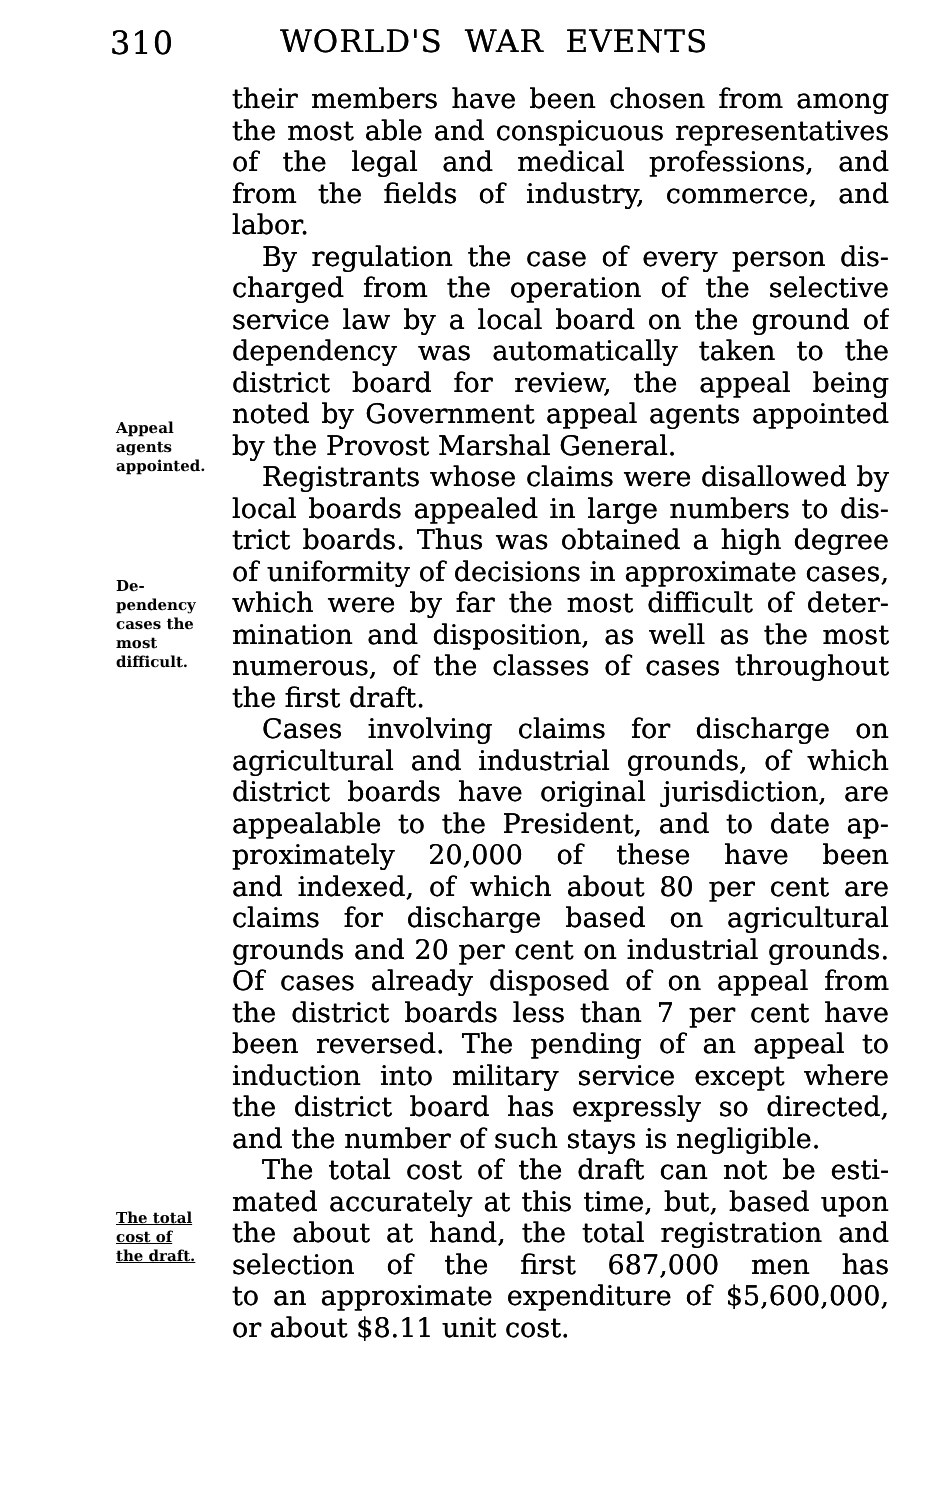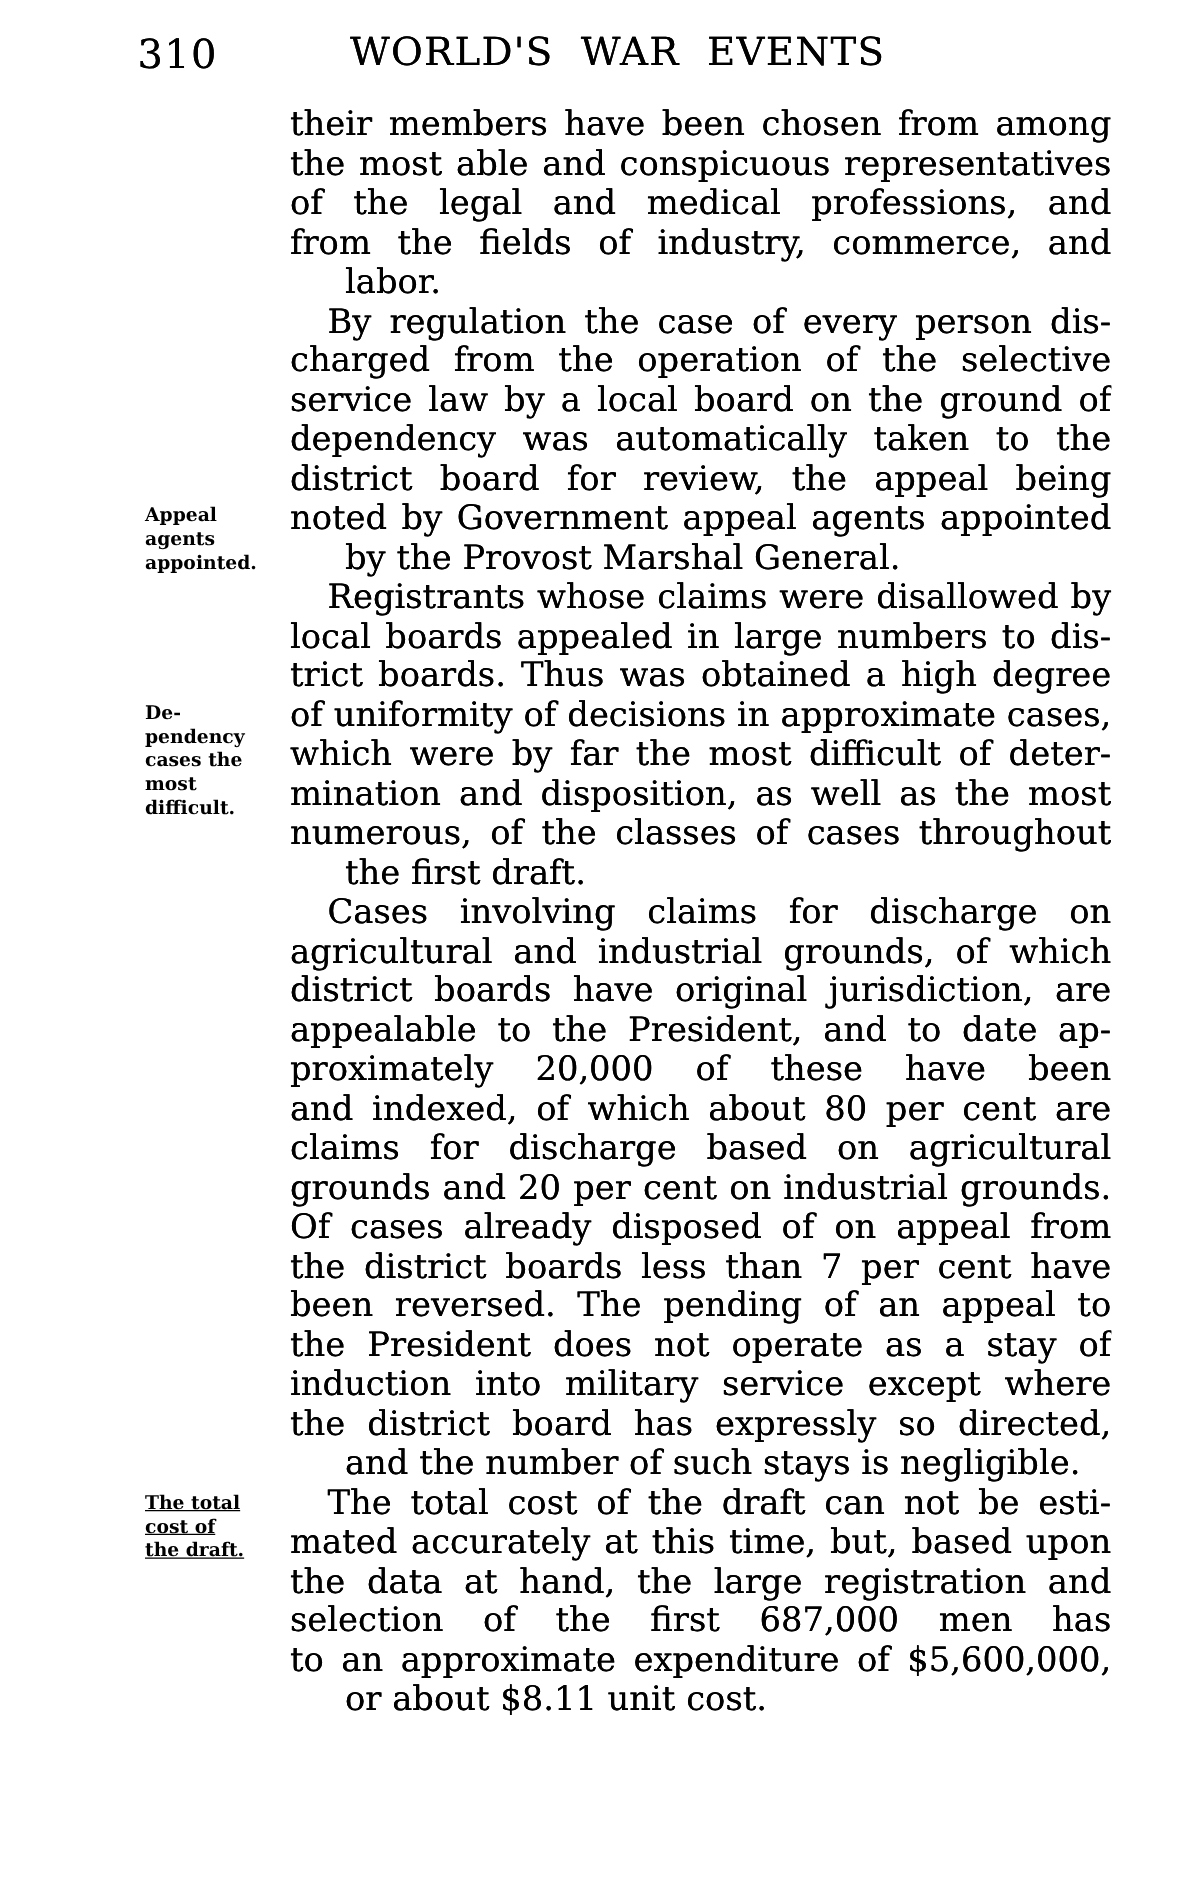--- a/index.html
+++ b/index.html
@@ -34,20 +34,21 @@
   }
   
   .margin-note {
     position: absolute;
     left: 116px;
     width: 112px;
     font-size: 15px;
     font-weight: bold;
     line-height: 19px;
     color: #000;
+    margin-top: 16px;
   }
   .margin-note .note-line { white-space: nowrap; }
   .note-0 { top: 403px; }
   .note-1 { top: 561px; }
   .note-2 { top: 1193px; text-decoration: underline; }
   
   .body-col {
     position: absolute;
     left: 232px;
     top: 84px;
@@ -57,21 +58,21 @@
     text-shadow: 0 0 0.5px #000;
   }
   .line {
     height: 31.5px;
     overflow: hidden;
   }
   .line.just {
     text-align: justify;
     text-align-last: justify;
   }
-  .line.last { text-align: left; margin-left: 44px; }
+  .line.last { text-align: left; }
   .line.indent { text-indent: 30px; }
 </style>
 </head>
 <body>
 
 <div class="page">
   <div>
     <span class="folio">310</span>
     <span class="head-title">WORLD'S WAR EVENTS</span>
   </div>
@@ -119,24 +120,23 @@
       <div class="line just">agricultural and industrial grounds, of which</div>
       <div class="line just">district boards have original jurisdiction, are</div>
       <div class="line just">appealable to the President, and to date ap-</div>
       <div class="line just">proximately 20,000 of these have been received</div>
       <div class="line just">and indexed, of which about 80 per cent are</div>
       <div class="line just">claims for discharge based on agricultural</div>
       <div class="line just">grounds and 20 per cent on industrial grounds.</div>
       <div class="line just">Of cases already disposed of on appeal from</div>
       <div class="line just">the district boards less than 7 per cent have</div>
       <div class="line just">been reversed.  The pending of an appeal to</div>
-      <div class="line just">the President does not operate as a stay of</div>
       <div class="line just">induction into military service except where</div>
       <div class="line just">the district board has expressly so directed,</div>
       <div class="line last">and the number of such stays is negligible.</div>
       <div class="line just indent">The total cost of the draft can not be esti-</div>
       <div class="line just">mated accurately at this time, but, based upon</div>
-      <div class="line just">the data at hand, the large registration and</div>
+      <div class="line just">the about at hand, the total registration and</div>
       <div class="line just">selection of the first 687,000 men has amounted</div>
       <div class="line just">to an approximate expenditure of $5,600,000,</div>
       <div class="line last">or about $8.11 unit cost.</div>
     </div>
 </div>
 
 </body></html>

